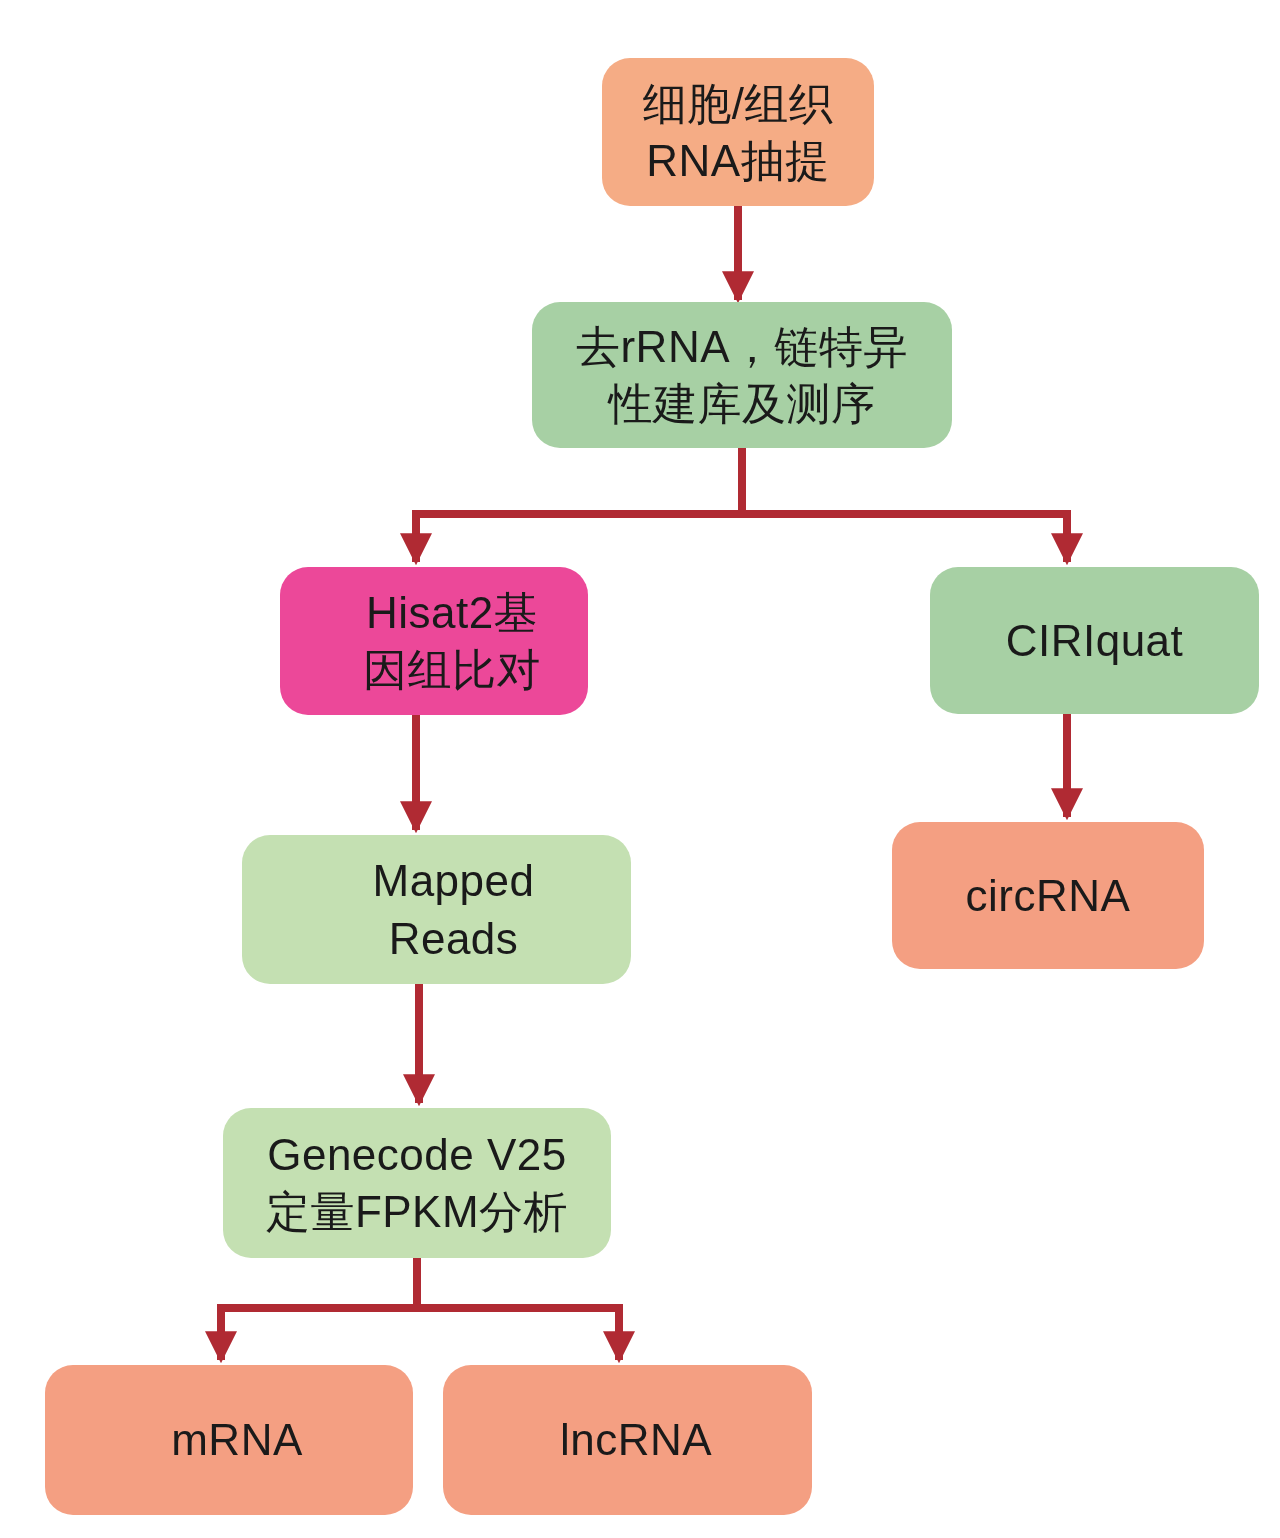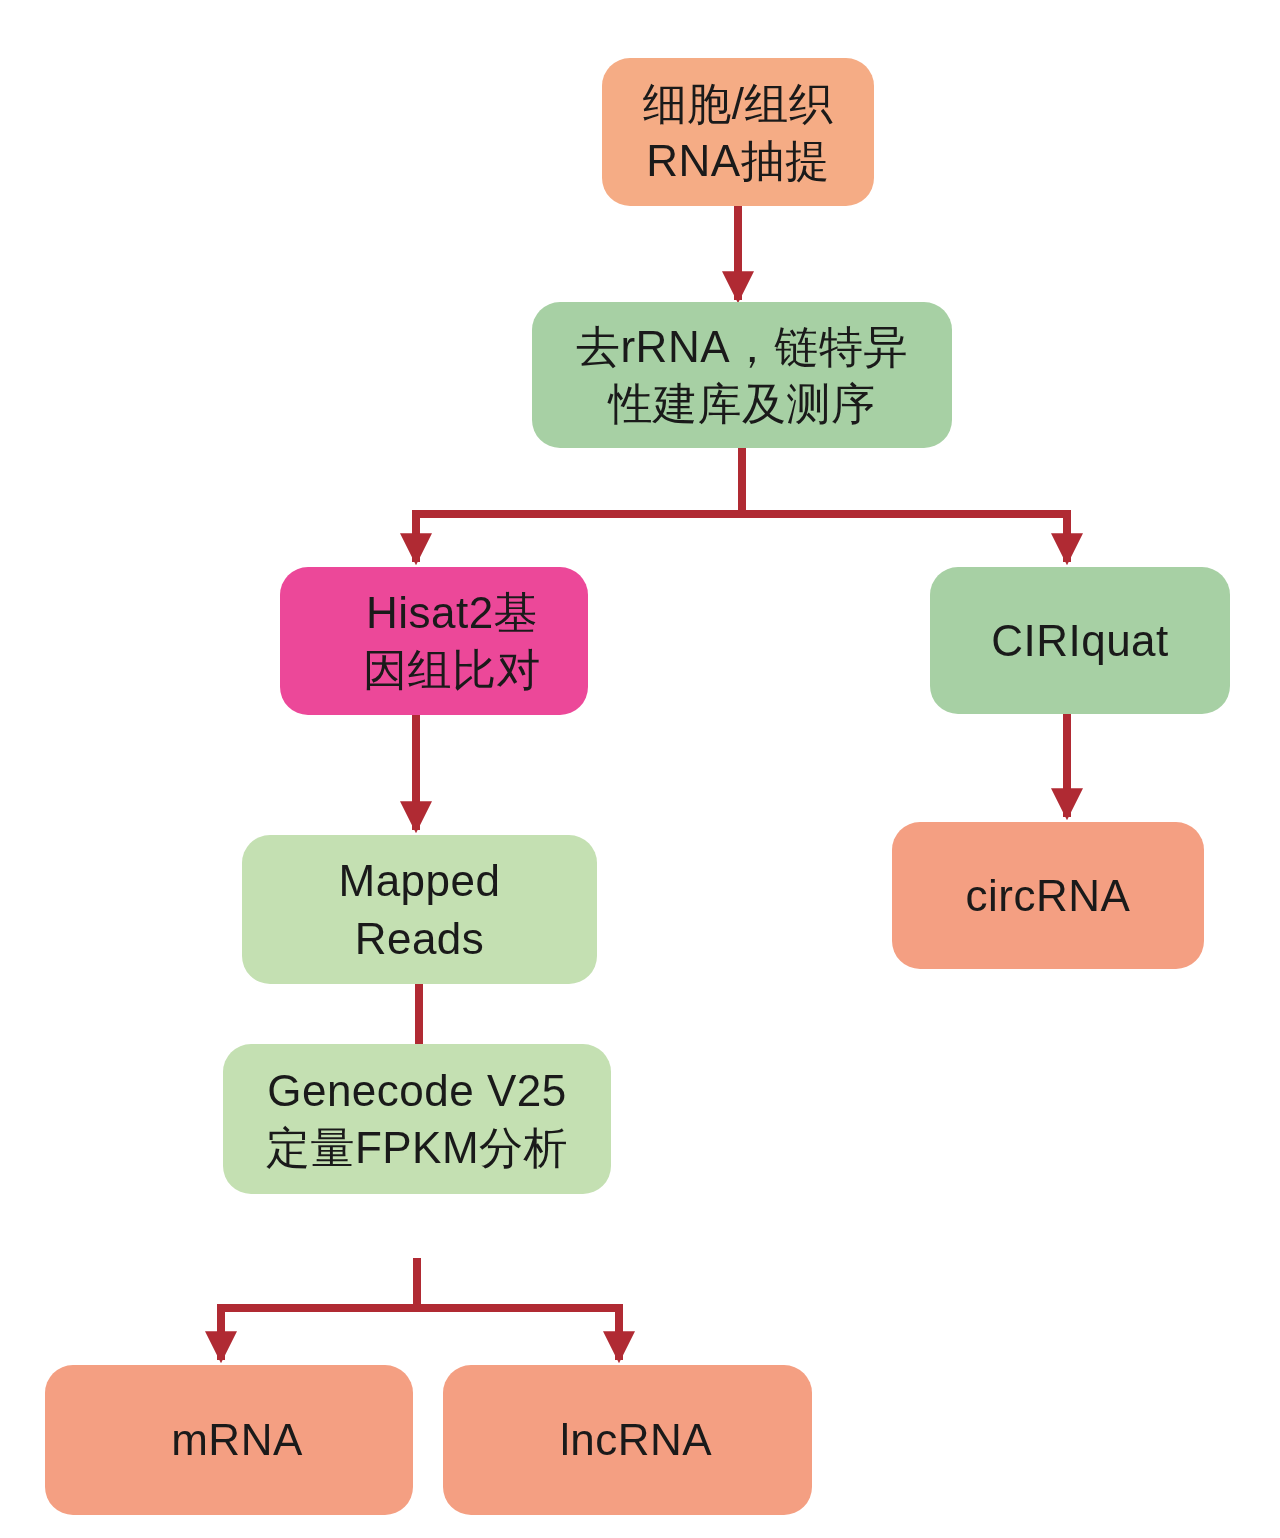--- a/index.html
+++ b/index.html
@@ -35,24 +35,24 @@
     text-align: center;
     font-size: 44px;
     line-height: 1.3;
     color: #1a1a1a;
     letter-spacing: 0.5px;
   }
   
   #node-extraction  { left: 602px; top: 30px;   width: 272px; height: 148px; }
   #node-library     { left: 532px; top: 302px;  width: 420px; height: 146px; }
   #node-hisat2      { left: 280px; top: 567px;  width: 272px; height: 148px; }
-  #node-ciriquat    { left: 930px; top: 567px;  width: 300px; height: 147px; }
+  #node-ciriquat    { left: 930px; top: 567px;  width: 329px; height: 147px; }
   #node-mapped      { left: 242px; top: 835px;  width: 355px; height: 149px; }
   #node-circrna     { left: 892px; top: 822px;  width: 312px; height: 147px; }
-  #node-genecode    { left: 223px; top: 1044px; width: 388px; height: 150px; }
+  #node-genecode    { left: 223px; top: 1108px; width: 388px; height: 150px; }
   #node-mrna        { left: 45px;  top: 1365px; width: 352px; height: 150px; }
   #node-lncrna      { left: 443px; top: 1365px; width: 352px; height: 150px; }
 </style>
 </head>
 <body>
 
 <div class="canvas">
 
   <svg class="arrow-layer" viewBox="0 0 1280 1538">
     <defs>
@@ -90,21 +90,21 @@
 
   <div class="node" id="node-hisat2" style="background: #ec4899; padding-left: 36px;">
     <span class="label">Hisat2基
 因组比对</span>
   </div>
 
   <div class="node" id="node-ciriquat" style="background: rgb(167, 208, 164);">
     <span class="label">CIRIquat</span>
   </div>
 
-  <div class="node" id="node-mapped" style="background: rgb(196, 224, 178);">
+  <div class="node" id="node-mapped" style="background: rgb(196, 224, 178); padding-left: 34px;">
     <span class="label">Mapped
 Reads</span>
   </div>
 
   <div class="node" id="node-circrna" style="background: rgb(244, 159, 130);">
     <span class="label">circRNA</span>
   </div>
 
   <div class="node" id="node-genecode" style="background: rgb(196, 224, 178);">
     <span class="label">Genecode V25

